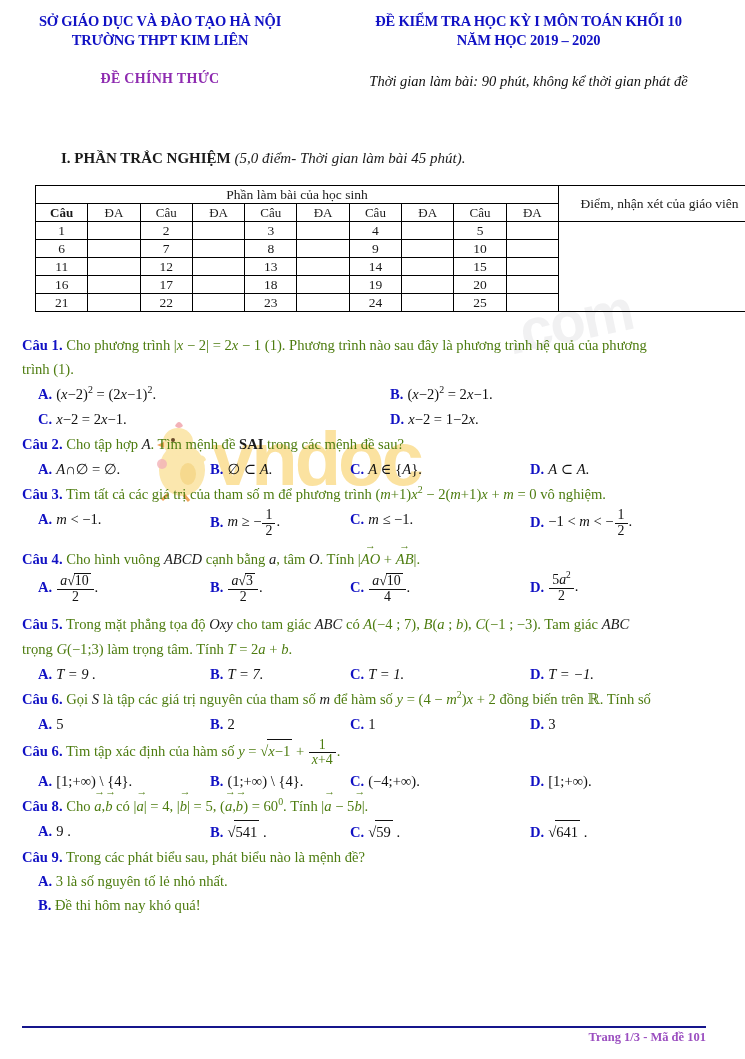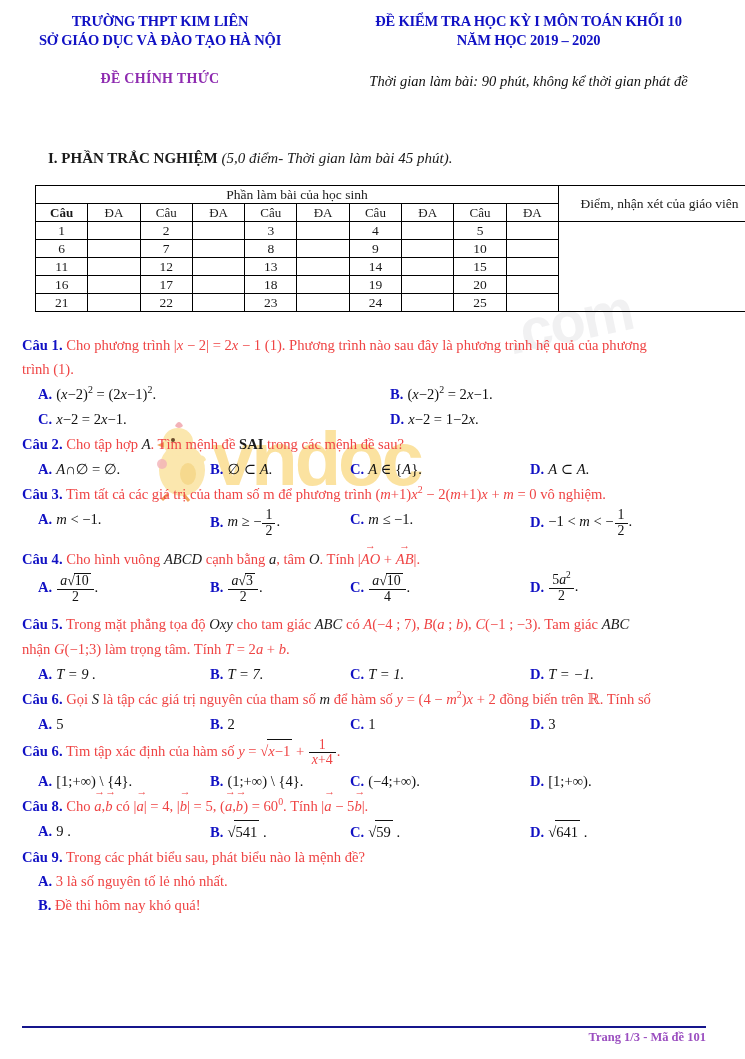--- a/index.html
+++ b/index.html
@@ -110,21 +110,21 @@
     padding-top: 2px;
     box-sizing: border-box;
     z-index: 3;
     background: transparent;
   }
 
   
   .section-title {
     position: relative;
     z-index: 2;
-    margin: 60px 0 0 48px;
+    margin: 60px 0 0 61px;
     font-size: 15px;
   }
   .section-title b { font-weight: bold; }
   .section-title i { font-style: italic; }
 
   
   .ans-table-wrap {
     position: relative;
     z-index: 2;
     margin: 18px 0 0 35px;
@@ -157,21 +157,21 @@
   .questions {
     position: relative;
     z-index: 2;
     margin: 22px 0 0 0;
     padding: 0 22px 0 22px;
     font-size: 14.6px;
     line-height: 1.58;
   }
   .q { margin: 0 0 1px 0; }
   .q-label { color: #1111c4; font-weight: bold; }
-  .q-text { color: #ef4444; }
+  .q-text { color: #4d7c0f; }
 
   .opts {
     display: flex;
     margin: 2px 0 2px 0;
   }
   .opts.tall { align-items: flex-start; min-height: 38px; }
   .opt {
     display: flex;
     align-items: baseline;
     padding-left: 16px;
@@ -263,22 +263,22 @@
       <path d="M46 40 q10 -6 12 2 q-6 6 -12 -2z" fill="#fbe7ae"></path>
       <path d="M20 76 l-6 6 M36 77 l5 6" stroke="#f0a45c" stroke-width="3" fill="none"></path>
       <ellipse cx="40" cy="56" rx="8" ry="11" fill="#f6d98e"></ellipse>
       <circle cx="14" cy="46" r="5" fill="#f3b2b8" opacity="0.8"></circle>
     </svg>
     <div class="wm-vndoc">vndoc</div>
   </div>
 
   <div class="header">
     <div class="hdr-left">
+      <div class="hdr-blue">SỞ GIÁO DỤC VÀ ĐÀO TẠO HÀ NỘI</div>
       <div class="hdr-blue">TRƯỜNG THPT KIM LIÊN</div>
-      <div class="hdr-blue">SỞ GIÁO DỤC VÀ ĐÀO TẠO HÀ NỘI</div>
       <div class="hdr-purple">ĐỀ CHÍNH THỨC</div>
     </div>
     <div class="hdr-right">
       <div class="hdr-blue">ĐỀ KIỂM TRA HỌC KỲ I MÔN TOÁN KHỐI 10</div>
       <div class="hdr-blue">NĂM HỌC 2019 – 2020</div>
       <div class="hdr-time">Thời gian làm bài: 90 phút, không kể thời gian phát đề</div>
     </div>
   </div>
 
 
@@ -469,21 +469,21 @@
         <span class="opt-letter">D.</span>
         <span class="opt-body"><span class="frac"><span class="num">5<span class="mi">a</span><sup>2</sup></span><span class="den">2</span></span>.</span>
       </div>
     </div>
 
     <div class="q">
       <span class="q-label">Câu 5.</span>
       <span class="q-text">Trong mặt phẳng tọa độ </span><span class="mi">Oxy</span><span class="q-text"> cho tam giác </span><span class="mi">ABC</span><span class="q-text"> có </span><span class="q-text"><span class="mi">A</span>(−4 ; 7), <span class="mi">B</span>(<span class="mi">a</span> ; <span class="mi">b</span>), <span class="mi">C</span>(−1 ; −3)</span><span class="q-text">. Tam giác </span><span class="mi">ABC</span>
     </div>
     <div class="q">
-      <span class="q-text">nhận </span><span class="q-text"><span class="mi">G</span>(−1;3)</span><span class="q-text"> làm trọng tâm. Tính </span><span class="q-text"><span class="mi">T</span> = 2<span class="mi">a</span> + <span class="mi">b</span>.</span>
+      <span class="q-text">trọng </span><span class="q-text"><span class="mi">G</span>(−1;3)</span><span class="q-text"> làm trọng tâm. Tính </span><span class="q-text"><span class="mi">T</span> = 2<span class="mi">a</span> + <span class="mi">b</span>.</span>
     </div>
     <div class="opts">
       <div class="opt c1">
         <span class="opt-letter">A.</span>
         <span class="opt-body mi">T = 9 .</span>
       </div>
       <div class="opt c2">
         <span class="opt-letter">B.</span>
         <span class="opt-body mi">T = 7.</span>
       </div>

